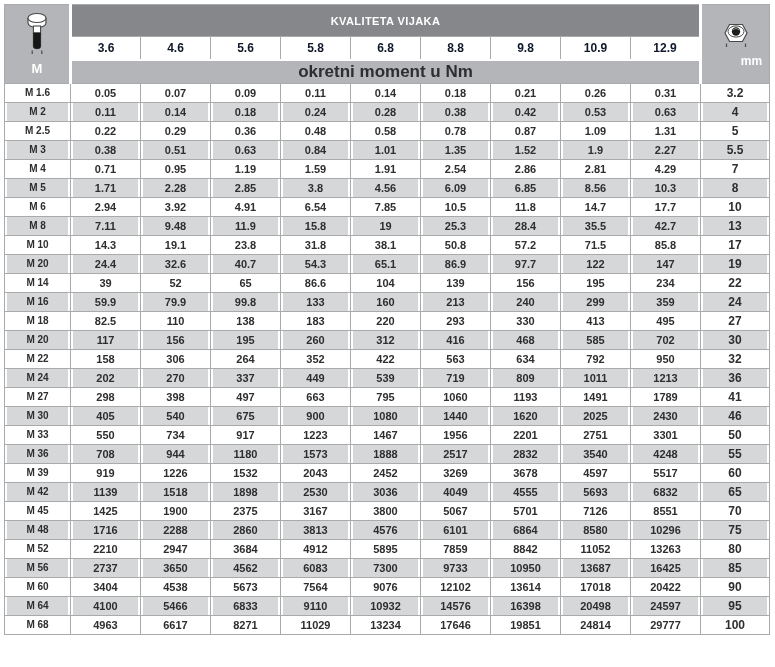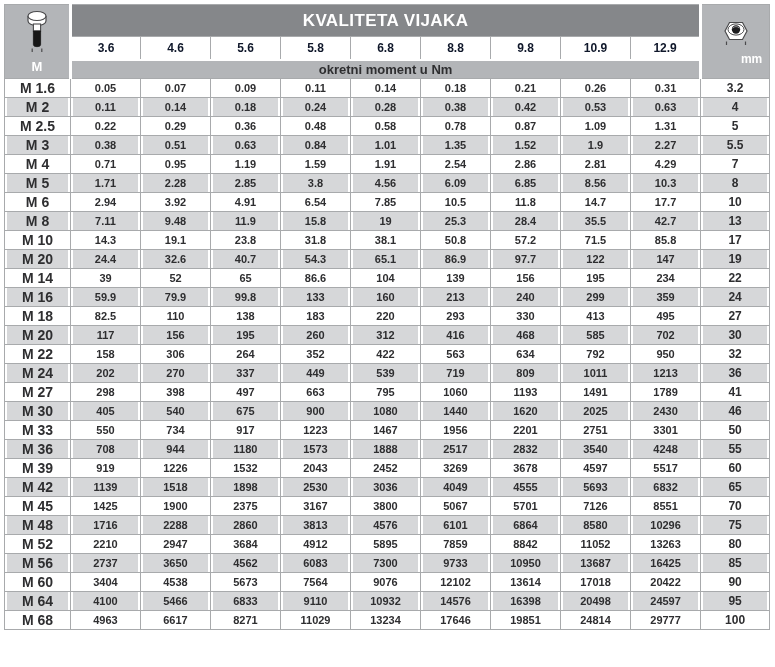--- a/index.html
+++ b/index.html
@@ -33,21 +33,21 @@
   }
   col.col-m  { width: 66px; }
   col.col-v  { width: 70px; }
   col.col-mm { width: 69px; }
 
   
   th.title-cell {
     height: 32px;
     background: var(--band-dark);
     color: var(--text-light);
-    font-size: 17px;
+    font-size: 11px;
     font-weight: bold;
     letter-spacing: .4px;
     text-align: center;
     border-left: 3px solid var(--page-bg);
     border-right: 3px solid var(--page-bg);
     border-bottom: 0;
   }
   tr.grades-row th {
     height: 23px;
     background: var(--page-bg);
@@ -58,21 +58,21 @@
     border-left: 1px solid var(--grid-line);
     border-right: 1px solid var(--grid-line);
     border-top: 1px solid var(--grid-line);
     border-bottom: 2px solid var(--page-bg);
   }
   tr.grades-row th:first-child { border-left: 3px solid var(--page-bg); }
   tr.grades-row th:last-child  { border-right: 3px solid var(--page-bg); }
   th.subtitle-cell {
     height: 19px;
     background: var(--band-light);
-    font-size: 13px;
+    font-size: 17px;
     font-weight: bold;
     color: var(--text-dark);
     text-align: center;
     border-left: 3px solid var(--page-bg);
     border-right: 3px solid var(--page-bg);
     border-bottom: 1px solid var(--grid-line);
   }
   th.side-cell {
     background: var(--band-light);
     vertical-align: middle;
@@ -100,21 +100,21 @@
     font-size: 11px;
     font-weight: bold;
     color: var(--text-dark);
     border: 1px solid var(--grid-line);
     background: var(--page-bg);
   }
   tbody tr:nth-child(even) td {
     background: var(--row-alt);
     box-shadow: inset 2px 0 0 var(--page-bg), inset -2px 0 0 var(--page-bg);
   }
-  td.m-col  { font-size: 14px; }
+  td.m-col  { font-size: 10px; }
   td.mm-col { font-size: 12px; }
 </style>
 </head>
 <body>
 
 <div class="page">
   <table class="torque">
     <colgroup>
       <col class="col-m">
       <col class="col-v">

